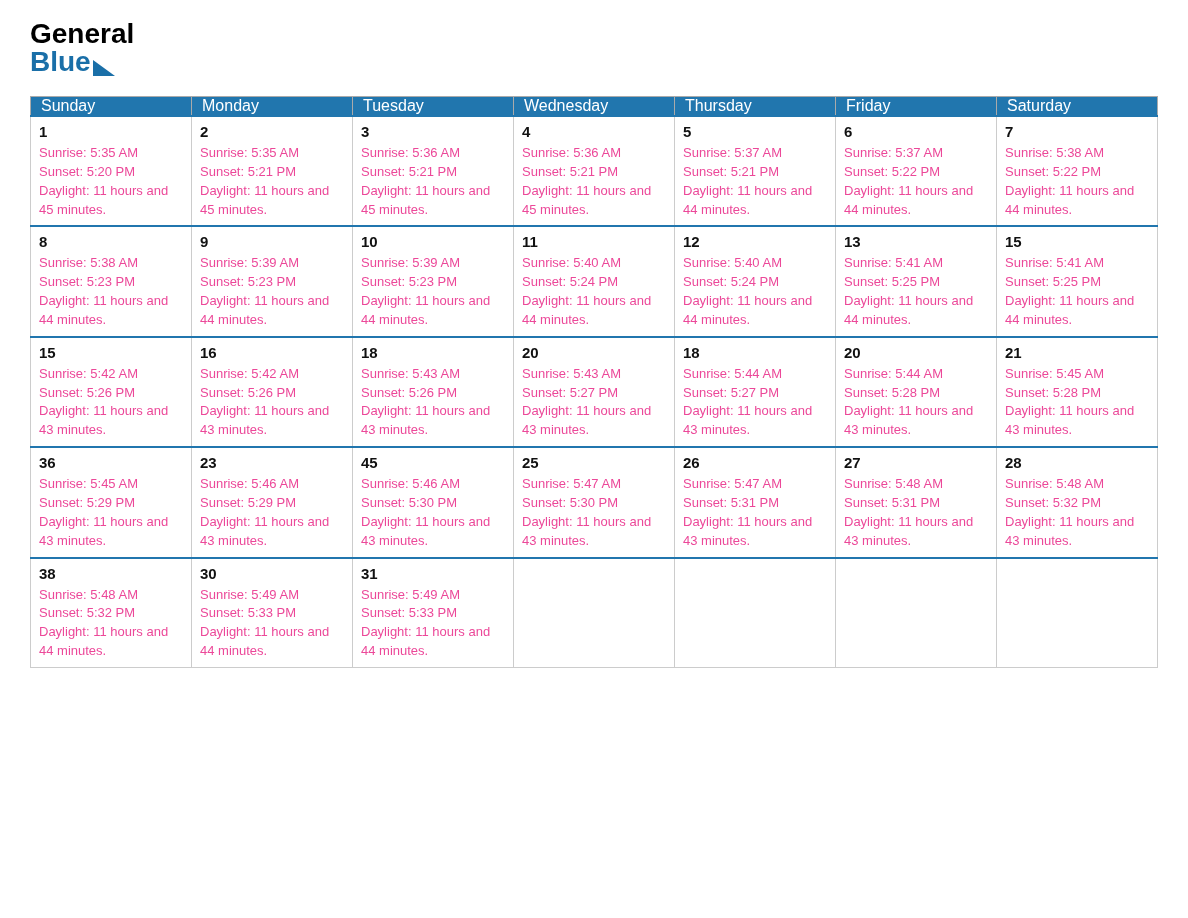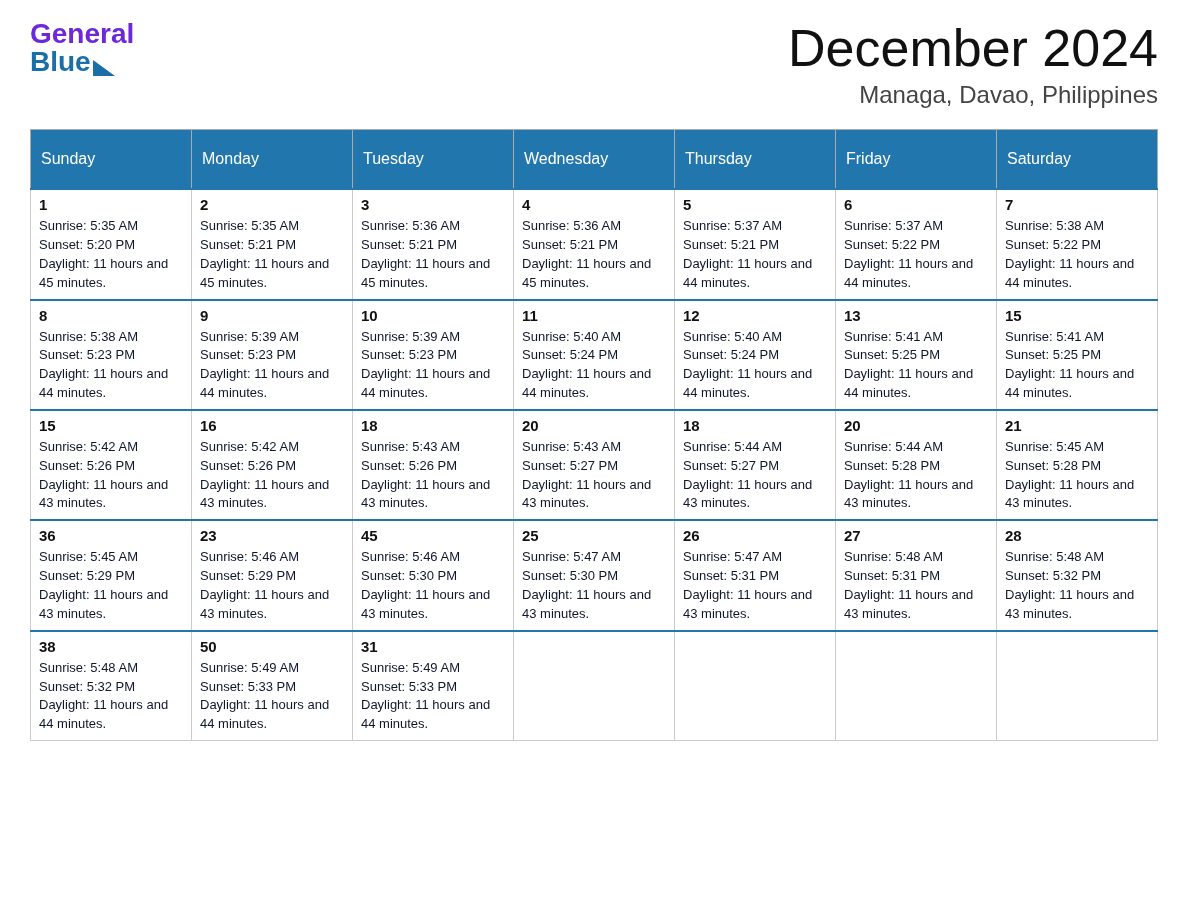--- a/index.html
+++ b/index.html
@@ -25,21 +25,21 @@
 
     .logo {
       display: flex;
       flex-direction: column;
       align-items: flex-start;
     }
 
     .logo-general {
       font-size: 28px;
       font-weight: bold;
-      color: #6d28d9;
+      color: #000000;
       line-height: 1;
     }
 
     .logo-blue-arrow {
       display: flex;
       align-items: flex-end;
     }
 
     .logo-blue {
       font-size: 28px;
@@ -78,21 +78,21 @@
     .calendar-table {
       width: 100%;
       border-collapse: collapse;
       border: 1px solid #aaa;
     }
 
     .calendar-table th {
       background-color: #2176ae;
       color: #ffffff;
       text-align: left;
-      padding: 20px 10px;
+      padding: 0 10px;
       font-size: 16px;
       font-weight: normal;
       border: 1px solid #aaa;
     }
 
     .calendar-table td {
       vertical-align: top;
       padding: 6px 8px;
       border: 1px solid #ccc;
       width: calc(100% / 7);
@@ -106,45 +106,41 @@
       font-size: 15px;
       font-weight: bold;
       color: #111;
       display: block;
       margin-bottom: 4px;
     }
 
     .day-info {
       font-size: 13px;
       line-height: 1.45;
-      color: #0f172a;
+      color: #ec4899;
     }
 
     .empty-cell {
       background: #fff;
     }
 
     tr.week-row td {
       border-top: 2px solid #2176ae;
     }
   </style>
 </head>
 <body>
 
 <div class="header">
   <div class="logo">
     <span class="logo-general">General</span>
     <div class="logo-blue-arrow">
       <span class="logo-blue">Blue</span>
       <div class="logo-arrow"></div>
     </div>
-  </div>
-  <div class="title-section">
-    <div class="title-month">December 2024</div>
-    <div class="title-location">Managa, Davao, Philippines</div>
   </div>
 </div>
 
 <table class="calendar-table">
   <thead>
     <tr>
     <th>Sunday</th>
         <th>Monday</th>
         <th>Tuesday</th>
         <th>Wednesday</th>
@@ -273,21 +269,21 @@
           <span class="day-number">28</span>
           <div class="day-info">Sunrise: 5:48 AM<br>Sunset: 5:32 PM<br>Daylight: 11 hours and 43 minutes.</div>
         </td>
       </tr>
       <tr class="week-row">
         <td>
           <span class="day-number">38</span>
           <div class="day-info">Sunrise: 5:48 AM<br>Sunset: 5:32 PM<br>Daylight: 11 hours and 44 minutes.</div>
         </td>
         <td>
-          <span class="day-number">50</span>
+          <span class="day-number">30</span>
           <div class="day-info">Sunrise: 5:49 AM<br>Sunset: 5:33 PM<br>Daylight: 11 hours and 44 minutes.</div>
         </td>
         <td>
           <span class="day-number">31</span>
           <div class="day-info">Sunrise: 5:49 AM<br>Sunset: 5:33 PM<br>Daylight: 11 hours and 44 minutes.</div>
         </td>
         <td class="empty-cell"></td>
         <td class="empty-cell"></td>
         <td class="empty-cell"></td>
         <td class="empty-cell"></td>

